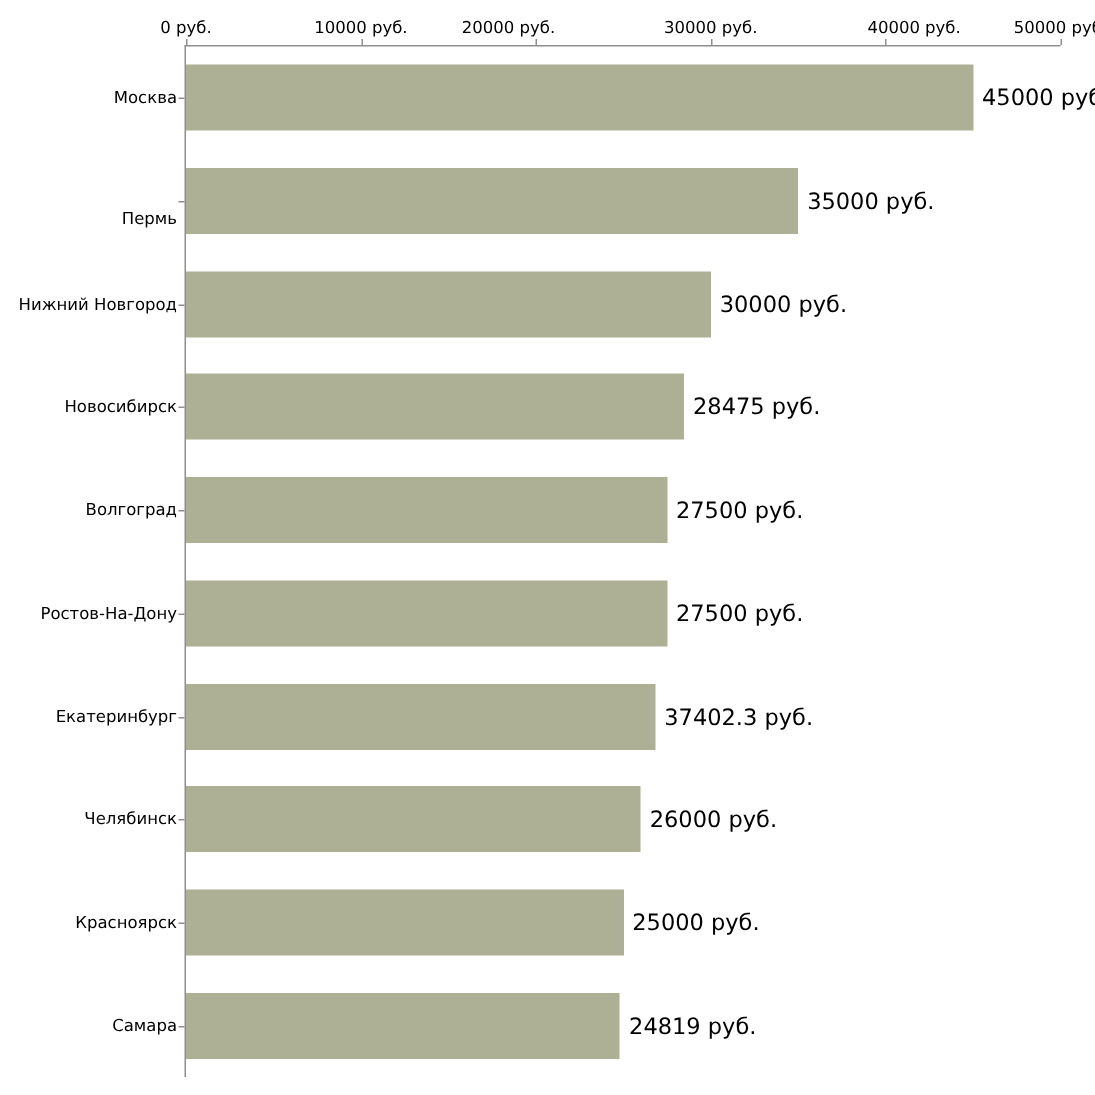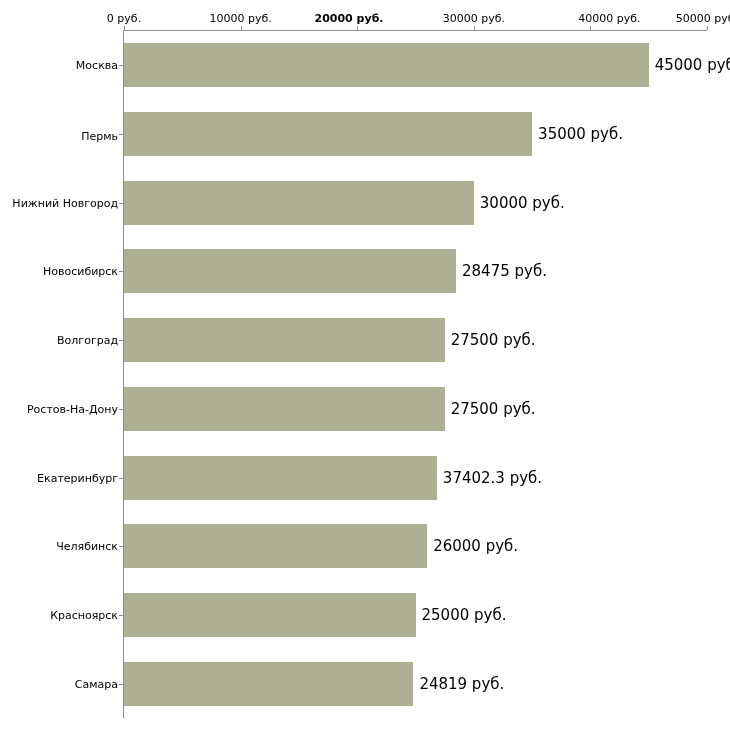--- a/index.html
+++ b/index.html
@@ -86,33 +86,33 @@
 <body>
 
 <div id="chart-root">
   <div class="axis-top-line"></div>
   <div class="axis-left-line"></div>
   <div id="ticks-layer">
       <div class="tick-label" style="left: 124px;">0 руб.</div>
       <div class="tick-mark" style="left: 124px;"></div>
       <div class="tick-label" style="left: 240.6px;">10000 руб.</div>
       <div class="tick-mark" style="left: 240.6px;"></div>
-      <div class="tick-label" style="left: 349px; font-weight: bold;">20000 руб.</div>
+      <div class="tick-label" style="left: 339px;">20000 руб.</div>
       <div class="tick-mark" style="left: 357.2px;"></div>
       <div class="tick-label" style="left: 473.8px;">30000 руб.</div>
       <div class="tick-mark" style="left: 473.8px;"></div>
       <div class="tick-label" style="left: 590.4px; margin-left: 19px;">40000 руб.</div>
       <div class="tick-mark" style="left: 590.4px;"></div>
       <div class="tick-label" style="left: 707px;">50000 руб.</div>
       <div class="tick-mark" style="left: 707px;"></div>
     </div>
   <div id="cats-layer">
       <div class="cat-label" style="top: 65.35px;">Москва</div>
       <div class="cat-tick" style="top: 65px;"></div>
-      <div class="cat-label" style="top: 136px;">Пермь</div>
+      <div class="cat-label" style="top: 146px;">Пермь</div>
       <div class="cat-tick" style="top: 134px;"></div>
       <div class="cat-label" style="top: 202.75px;">Нижний Новгород</div>
       <div class="cat-tick" style="top: 203px;"></div>
       <div class="cat-label" style="top: 271.45px;">Новосибирск</div>
       <div class="cat-tick" style="top: 271px;"></div>
       <div class="cat-label" style="top: 340.15px;">Волгоград</div>
       <div class="cat-tick" style="top: 340px;"></div>
       <div class="cat-label" style="top: 408.85px;">Ростов-На-Дону</div>
       <div class="cat-tick" style="top: 409px;"></div>
       <div class="cat-label" style="top: 477.55px;">Екатеринбург</div>

